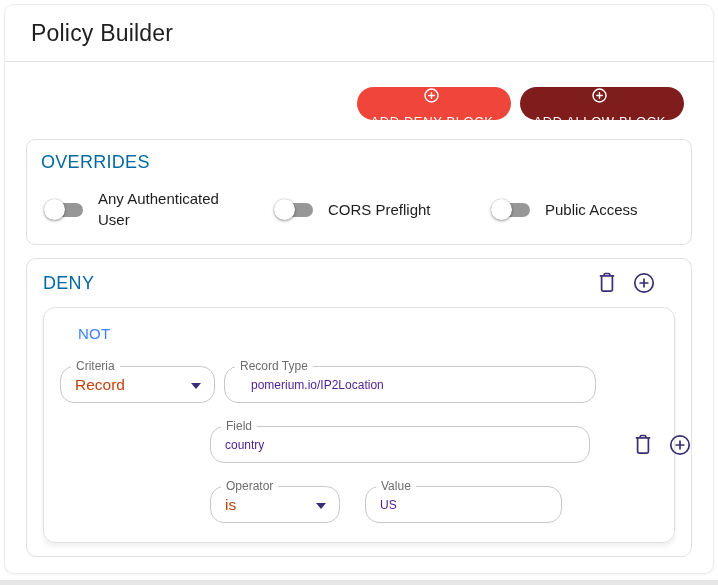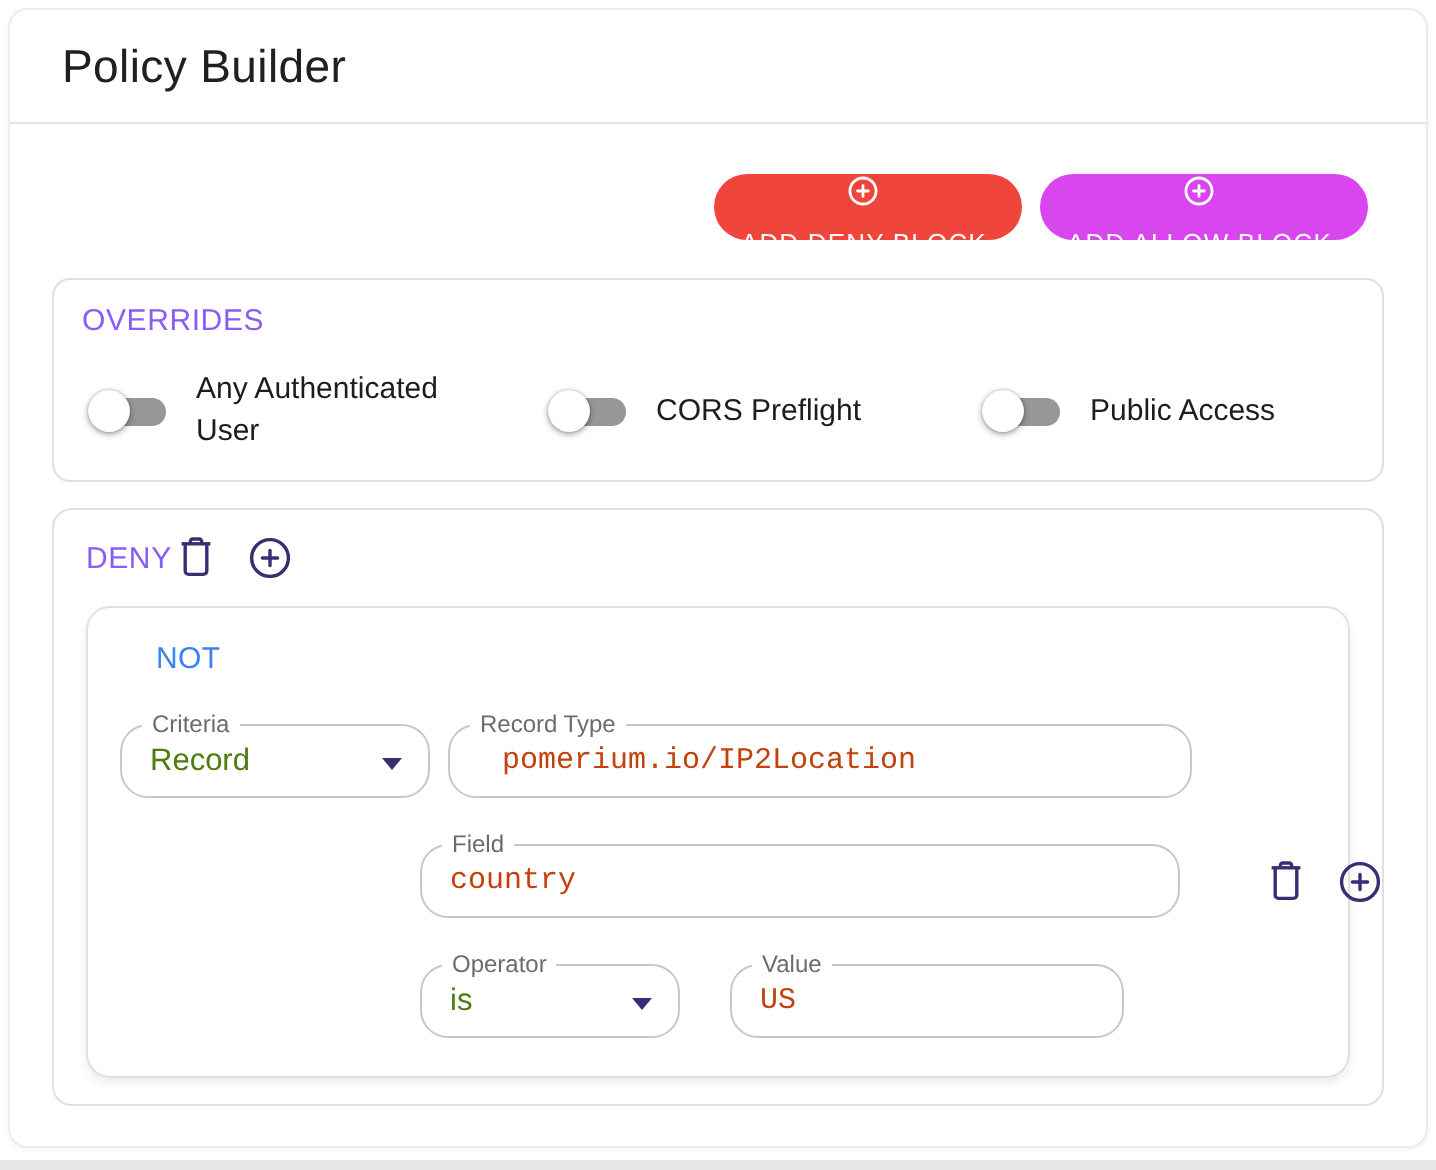--- a/index.html
+++ b/index.html
@@ -29,38 +29,38 @@
     height:33px; border:none; border-radius:17px; color:#fff; cursor:pointer;
     display:inline-flex; align-items:center; gap:10px;
     padding:0 18px 0 13px; font-family:inherit;
     font-size:13px; font-weight:500; letter-spacing:.6px; white-space:nowrap;flex-direction:column;
   }
   .pill-btn svg { display:block; }
 
   
   .sub-card { border:1px solid #e0e0e0; border-radius:9px; background:#fff; }
   .overrides-card { padding:12px 14px 14px 14px; }
-  .section-title { font-size:15px; font-weight:500; letter-spacing:.3px; margin:0; color:#8b5cf6; }
+  .section-title { font-size:18px; font-weight:500; letter-spacing:.3px; margin:0; color:#0369a1; }
   .toggle-row { display:flex; margin-top:15px; padding-left:4px; }
   .toggle-item { display:flex; align-items:center; gap:15px; }
   .toggle-item.t1 { width:230px; }
   .toggle-item.t2 { width:217px; }
   .toggle-label { font-size:15px; line-height:1.4; color:#1d1d1d; }
   .toggle-item.t1 .toggle-label { max-width:148px; }
 
   .switch { position:relative; width:38px; height:21px; flex:none; cursor:pointer; }
   .switch .track { position:absolute; left:4px; top:4px; width:34px; height:14px; border-radius:7px; background:#979797; }
   .switch .thumb {
     position:absolute; left:-1px; top:0; width:21px; height:21px; border-radius:50%;
     background:#fff; box-shadow:0 1px 3px rgba(0,0,0,.4), 0 0 1px rgba(0,0,0,.25);
   }
 
   
   .deny-card { margin-top:13px; border-radius:10px; padding:12px 0 13px 0; }
-  .deny-header { display:flex; align-items:center; padding:0 35px 0 16px; }
+  .deny-header { display:flex; align-items:center; justify-content:space-between; padding:0 35px 0 16px; }
   .icon-group { display:flex; align-items:center; gap:13px; }
   .icon-btn { background:none; border:none; padding:0; margin:0; cursor:pointer; width:24px; height:24px; }
   .icon-btn svg { display:block; }
 
   .not-card {
     margin:12px 16px 0 16px; border:1px solid #e0e0e0; border-radius:12px;
     box-shadow:0 3px 5px rgba(0,0,0,.07);
     padding:15px 16px 19px 16px;
   }
   .not-label { font-size:15px; color:#3b82f6; margin:2px 0 24px 18px; letter-spacing:.2px; }
@@ -72,23 +72,23 @@
   .fieldbox {
     position:relative; height:37px; border:1px solid #c8c8c8; border-radius:14px;
     background:#fff; display:flex; align-items:center; flex:none;
   }
   .floating-label {
     position:absolute; top:-8px; left:10px; background:#fff; padding:0 5px;
     font-size:12px; line-height:15px; color:#6c6c6c; white-space:nowrap;
   }
   .fieldbox input {
     border:none; outline:none; background:transparent; width:100%;
-    font-family:Liberation Mono, monospace; font-size:15px; color:#c2410c; padding:0 12px 0 14px;
-  }
-  .select-value { font-size:15.5px; color:#4d7c0f; padding-left:14px; }
+    font-family:Liberation Sans, sans-serif; font-size:12px; color:#4c1d95; padding:0 12px 0 14px;
+  }
+  .select-value { font-size:15.5px; color:#c2410c; padding-left:14px; }
   .dropdown-arrow {
     position:absolute; right:13px; top:50%; margin-top:-2px; width:0; height:0;
     border-left:5px solid transparent; border-right:5px solid transparent;
     border-top:6px solid #3b2d73;
   }
   .w-criteria { width:155px; margin-right:9px; cursor:pointer; }
   .w-record   { width:372px;padding-left:12px; }
   .w-field    { width:380px; }
   .w-operator { width:130px; margin-right:25px; cursor:pointer; }
   .w-value    { width:197px; }
@@ -110,21 +110,21 @@
     <div class="button-row">
       <button class="pill-btn" style="background:#ef453b">
         <span>
           <svg width="17" height="17" viewBox="0 0 24 24" fill="none" stroke="#ffffff" stroke-width="2" stroke-linecap="round">
             <circle cx="12" cy="12" r="9.2"></circle>
               <path d="M12 8.2v7.6M8.2 12h7.6"></path>
           </svg>
         </span>
         <span>ADD DENY BLOCK</span>
       </button>
-      <button class="pill-btn" style="background:#d946ef">
+      <button class="pill-btn" style="background:#7f1d1d">
         <span>
           <svg width="17" height="17" viewBox="0 0 24 24" fill="none" stroke="#ffffff" stroke-width="2" stroke-linecap="round">
             <circle cx="12" cy="12" r="9.2"></circle>
               <path d="M12 8.2v7.6M8.2 12h7.6"></path>
           </svg>
         </span>
         <span>ADD ALLOW BLOCK</span>
       </button>
     </div>
 

